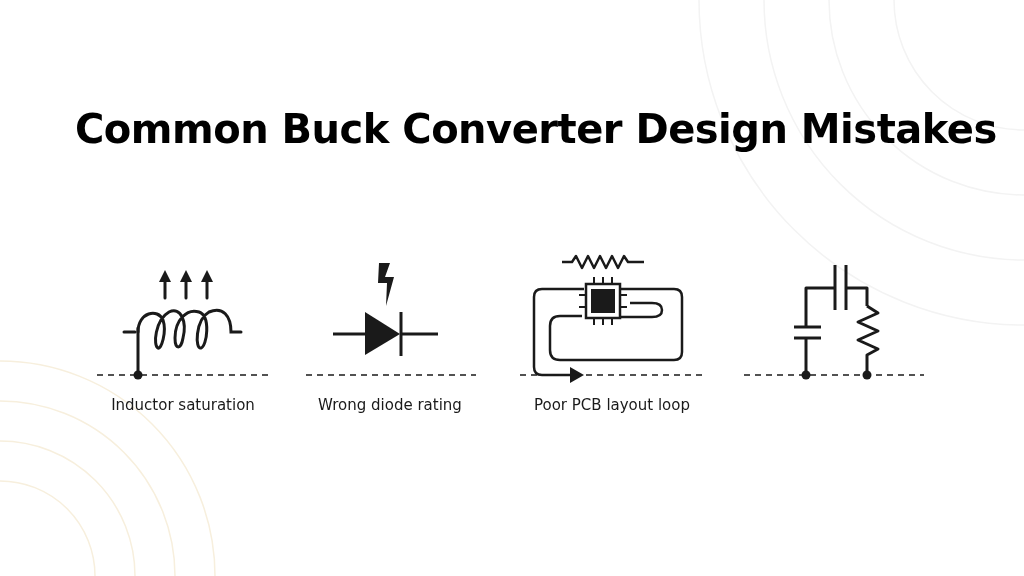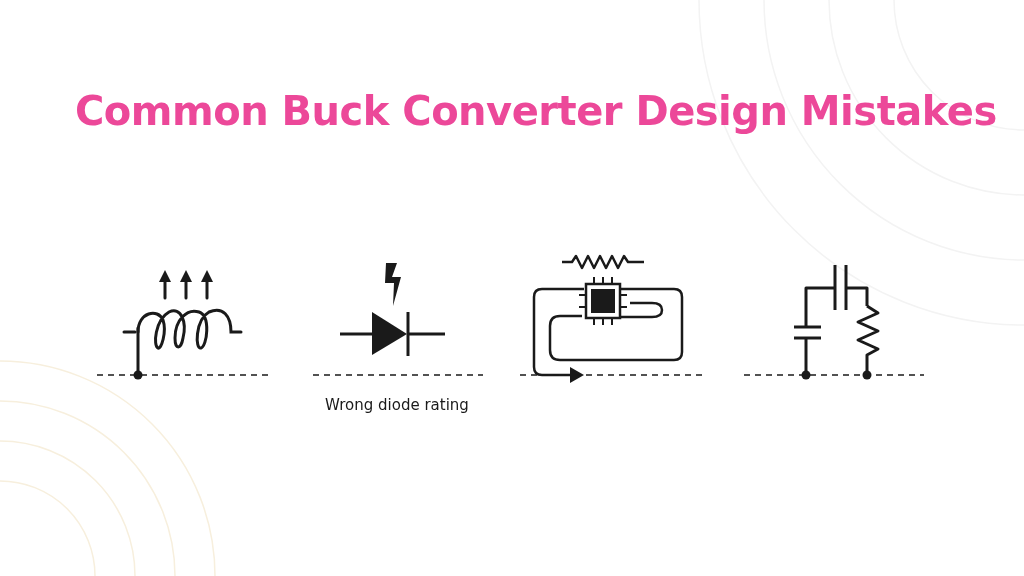--- a/index.html
+++ b/index.html
@@ -3,24 +3,24 @@
 <meta charset="utf-8">
 <style>
   html, body { margin: 0; padding: 0; }
   body {
     width: 1024px; height: 576px; position: relative; overflow: hidden;
     background: #ffffff;
     font-family: "Liberation Sans", "DejaVu Sans", sans-serif;
   }
   .deco { position: absolute; left: 0; top: 0; width: 1024px; height: 576px; pointer-events: none; }
   .title {
-    position: absolute; left: 75px; top: 88px;
+    position: absolute; left: 75px; top: 106px;
     font-family: "DejaVu Sans", sans-serif;
     font-weight: bold; font-size: 40px; letter-spacing: -0.5px;
-    color: #ec4899; white-space: nowrap; text-align: center;
+    color: #000000; white-space: nowrap; text-align: center;
   }
   .item { position: absolute; top: 250px; width: 200px; height: 180px; }
   .item svg { position: absolute; left: 0; top: 0; }
   .label {
     position: absolute; top: 146px; left: 0; width: 200px; text-align: center;
     font-family: "DejaVu Sans", sans-serif; font-size: 15px; color: #1a1a1a;
     white-space: nowrap;
   }
 </style>
 </head>
@@ -57,23 +57,24 @@
       <path d="M55 82 C55 62, 75 58, 80 70 C84 82, 78 100, 75 98 C70 96, 72 70, 86 62 C98 56, 104 72, 100 88 C98 100, 92 100, 92 88 C92 70, 104 58, 116 62 C128 66, 124 96, 118 98 C112 100, 112 70, 126 62 C140 56, 148 66, 148 82 L158 82"></path>
     </g>
     <g fill="#1a1a1a">
       <polygon points="76,32 82,20 88,32"></polygon>
       <polygon points="97,32 103,20 109,32"></polygon>
       <polygon points="118,32 124,20 130,32"></polygon>
       <circle cx="55" cy="125" r="4.5"></circle>
     </g>
     <line x1="14" y1="125" x2="186" y2="125" stroke="#1a1a1a" stroke-width="1.5" stroke-dasharray="6,5"></line>
   </svg>
+  <div class="label">Inductor saturation</div>
 </div>
 
-<div class="item" style="left:297px;">
+<div class="item" style="left:290px;">
   <svg width="200" height="140" viewBox="0 0 200 140">
     <g fill="#1a1a1a">
       <polygon points="89,13 100,13 95,27 104,27 96,56 97,33 88,33"></polygon>
       <polygon points="75,62 75,105 110,84"></polygon>
     </g>
     <g stroke="#1a1a1a" stroke-width="3" fill="none">
       <line x1="43" y1="84" x2="75" y2="84"></line>
       <line x1="110" y1="84" x2="148" y2="84"></line>
       <line x1="111" y1="62" x2="111" y2="106"></line>
     </g>
@@ -104,20 +105,21 @@
         <line x1="91" y1="68" x2="91" y2="75"></line>
         <line x1="100" y1="68" x2="100" y2="75"></line>
       <line x1="67" y1="45" x2="74" y2="45"></line>
         <line x1="67" y1="57" x2="74" y2="57"></line>
       <line x1="108" y1="45" x2="115" y2="45"></line>
         <line x1="108" y1="57" x2="115" y2="57"></line>
     </g>
     <polygon points="58,117 72,125 58,133" fill="#1a1a1a"></polygon>
     <line x1="8" y1="125" x2="192" y2="125" stroke="#1a1a1a" stroke-width="1.5" stroke-dasharray="6,5"></line>
   </svg>
+  <div class="label">Poor PCB layout loop</div>
 </div>
 
 <div class="item" style="left:734px;">
   <svg width="200" height="140" viewBox="0 0 200 140">
     <g stroke="#1a1a1a" stroke-width="3" fill="none" stroke-linejoin="round">
 
       <line x1="101" y1="15" x2="101" y2="60"></line>
       <line x1="112" y1="15" x2="112" y2="60"></line>
       <polyline points="101,38 72,38 72,76"></polyline>
       <polyline points="112,38 133,38 133,56"></polyline>

